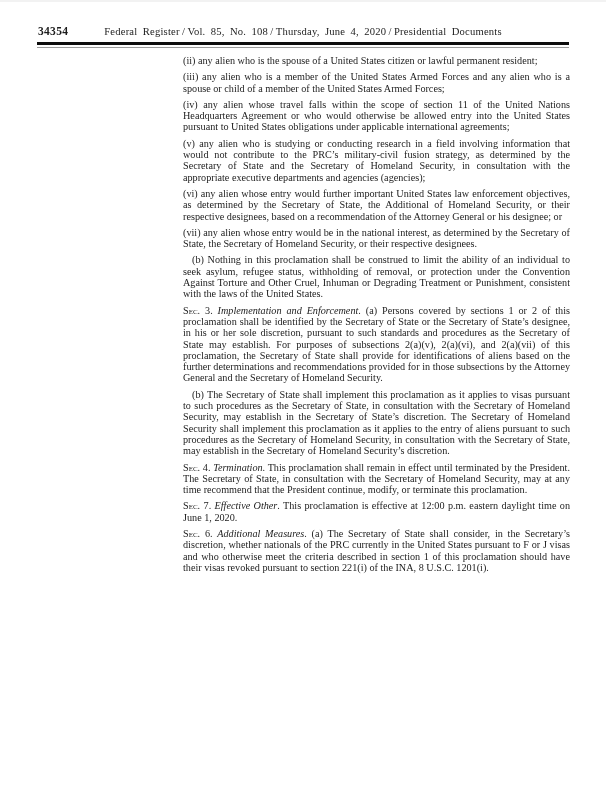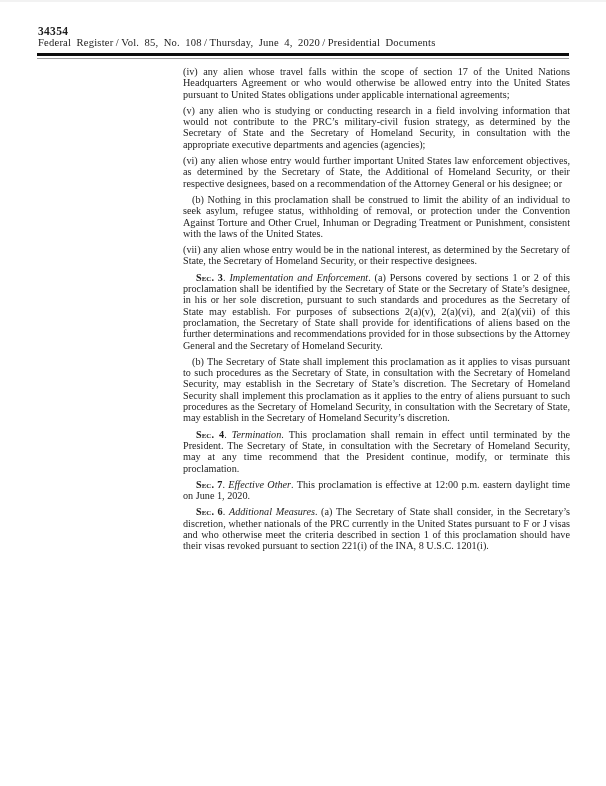--- a/index.html
+++ b/index.html
@@ -15,21 +15,20 @@
   .top-edge {
     width: 606px;
     height: 2px;
     background: #f2f2f2;
   }
   .fr-header {
     display: flex;
     align-items: baseline;
     margin: 23px 0 0 38px;
     white-space: nowrap;
-    flex-direction: column;
   }
   .folio {
     font-weight: 700;
     font-size: 11.5px;
     letter-spacing: 0.3px;
     margin-right: 36px;
   }
   .header-title {
     font-size: 10.6px;
     word-spacing: 2.5px;
@@ -48,41 +47,43 @@
     font-size: 10.2px;
     line-height: 11.3px;
     text-align: justify;
   }
   .para { margin: 5px 0 0 0; }
   .para:first-child { margin-top: 0; }
   .para.indent { text-indent: 9px; }
   .normal { font-style: normal; font-weight: normal; }
   .bold { font-weight: 700; }
   .italic { font-style: italic; }
-  .seclabel { font-weight: 700; font-variant: small-caps; margin-left: 13px; }
+  .seclabel { font-weight: 400; font-variant: small-caps; }
 </style>
 </head>
 <body>
 
 <div class="top-edge"></div>
 
 <div class="fr-header">
   <span class="folio">34354</span>
   <span class="header-title"><span class="bold">Federal Register</span><span> / Vol. 85, No. 108 / Thursday, June 4, 2020 / Presidential Documents</span></span>
 </div>
 
 <div class="double-rule">
   <div class="bar1"></div>
   <div class="bar2"></div>
 </div>
 
 <div class="doc-body">
-    <p class="para"><span class="normal">(iv) any alien whose travel falls within the scope of section 17 of the United Nations Headquarters Agreement or who would otherwise be allowed entry into the United States pursuant to United States obligations under applicable international agreements;</span></p>
+    <p class="para"><span class="normal">(ii) any alien who is the spouse of a United States citizen or lawful permanent resident;</span></p>
+    <p class="para"><span class="normal">(iii) any alien who is a member of the United States Armed Forces and any alien who is a spouse or child of a member of the United States Armed Forces;</span></p>
+    <p class="para"><span class="normal">(iv) any alien whose travel falls within the scope of section 11 of the United Nations Headquarters Agreement or who would otherwise be allowed entry into the United States pursuant to United States obligations under applicable international agreements;</span></p>
     <p class="para"><span class="normal">(v) any alien who is studying or conducting research in a field involving information that would not contribute to the PRC’s military-civil fusion strategy, as determined by the Secretary of State and the Secretary of Homeland Security, in consultation with the appropriate executive departments and agencies (agencies);</span></p>
     <p class="para"><span class="normal">(vi) any alien whose entry would further important United States law enforcement objectives, as determined by the Secretary of State, the Additional of Homeland Security, or their respective designees, based on a recommendation of the Attorney General or his designee; or</span></p>
+    <p class="para"><span class="normal">(vii) any alien whose entry would be in the national interest, as determined by the Secretary of State, the Secretary of Homeland Security, or their respective designees.</span></p>
     <p class="para indent"><span class="normal">(b) Nothing in this proclamation shall be construed to limit the ability of an individual to seek asylum, refugee status, withholding of removal, or protection under the Convention Against Torture and Other Cruel, Inhuman or Degrading Treatment or Punishment, consistent with the laws of the United States.</span></p>
-    <p class="para"><span class="normal">(vii) any alien whose entry would be in the national interest, as determined by the Secretary of State, the Secretary of Homeland Security, or their respective designees.</span></p>
     <p class="para"><span class="seclabel">Sec. 3</span><span class="normal">. </span><span class="italic">Implementation and Enforcement</span><span class="normal">. (a) Persons covered by sections 1 or 2 of this proclamation shall be identified by the Secretary of State or the Secretary of State’s designee, in his or her sole discretion, pursuant to such standards and procedures as the Secretary of State may establish. For purposes of subsections 2(a)(v), 2(a)(vi), and 2(a)(vii) of this proclamation, the Secretary of State shall provide for identifications of aliens based on the further determinations and recommendations provided for in those subsections by the Attorney General and the Secretary of Homeland Security.</span></p>
     <p class="para indent"><span class="normal">(b) The Secretary of State shall implement this proclamation as it applies to visas pursuant to such procedures as the Secretary of State, in consultation with the Secretary of Homeland Security, may establish in the Secretary of State’s discretion. The Secretary of Homeland Security shall implement this proclamation as it applies to the entry of aliens pursuant to such procedures as the Secretary of Homeland Security, in consultation with the Secretary of State, may establish in the Secretary of Homeland Security’s discretion.</span></p>
     <p class="para"><span class="seclabel">Sec. 4</span><span class="normal">. </span><span class="italic">Termination</span><span class="normal">. This proclamation shall remain in effect until terminated by the President. The Secretary of State, in consultation with the Secretary of Homeland Security, may at any time recommend that the President continue, modify, or terminate this proclamation.</span></p>
     <p class="para"><span class="seclabel">Sec. 7</span><span class="normal">. </span><span class="italic">Effective Other</span><span class="normal">. This proclamation is effective at 12:00 p.m. eastern daylight time on June 1, 2020.</span></p>
     <p class="para"><span class="seclabel">Sec. 6</span><span class="normal">. </span><span class="italic">Additional Measures</span><span class="normal">. (a) The Secretary of State shall consider, in the Secretary’s discretion, whether nationals of the PRC currently in the United States pursuant to F or J visas and who otherwise meet the criteria described in section 1 of this proclamation should have their visas revoked pursuant to section 221(i) of the INA, 8 U.S.C. 1201(i).</span></p>
   </div>
 
 </body></html>

